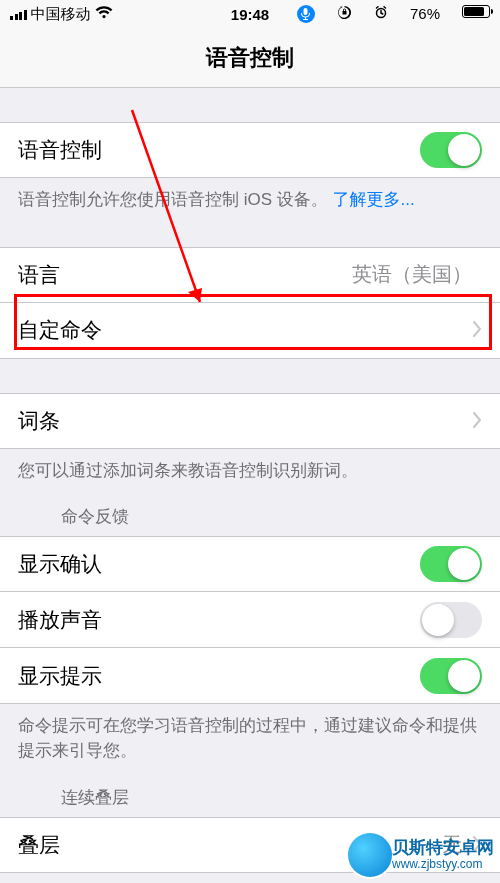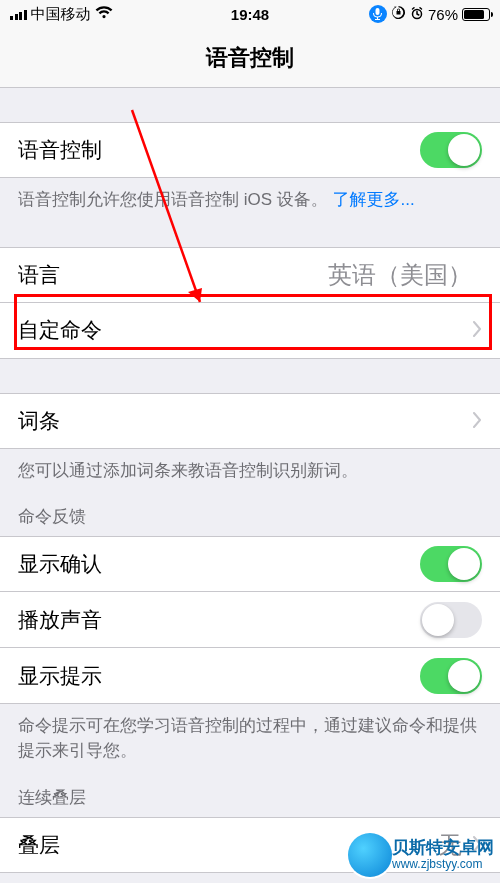--- a/index.html
+++ b/index.html
@@ -16,21 +16,21 @@
     height: 28px;
     display: flex;
     align-items: center;
     padding: 0 10px;
     background: #f8f8f8;
     font-size: 15px;
     font-weight: 500;
   }
   .status-left { display: flex; align-items: center; gap: 4px; flex: 1; }
   .status-center { flex: 0 0 auto; font-weight: 600; }
-  .status-right { flex: 1; display: flex; align-items: center; justify-content: flex-end; gap: 4px; }
+  .status-right { flex: 1; display: flex; align-items: flex-start; justify-content: flex-end; gap: 22px; }
   .signal-bars { display: inline-flex; align-items: flex-end; gap: 1.5px; height: 12px; }
   .signal-bars span { width: 3px; background:#000; display:inline-block; }
   .signal-bars span:nth-child(1){height:4px;}
   .signal-bars span:nth-child(2){height:6px;}
   .signal-bars span:nth-child(3){height:8px;}
   .signal-bars span:nth-child(4){height:10px;}
   .wifi { font-size: 16px; }
   .mic-circle {
     width: 18px; height: 18px; border-radius: 50%; background:#0a84ff;
     display: inline-flex; align-items:center; justify-content:center;
@@ -70,36 +70,37 @@
     min-height: 56px;
     display: flex;
     align-items: center;
     padding: 0 18px;
     font-size: 21px;
     border-bottom: 1px solid #c8c7cc;
     position: relative;
   }
   .cell.first { border-top: 1px solid #c8c7cc; }
   .cell .label { flex: 1; }
-  .cell .detail { color: #8e8e93; font-size: 24px; margin-right: 10px; }
+  .cell .detail { color: #8e8e93; font-size: 20px; margin-right: 10px; }
   .chevron { color:#c7c7cc; }
   .chevron svg { width:10px; height:16px; }
 
   .footer-text {
     padding: 10px 18px 0 18px;
     color: #6d6d72;
     font-size: 17px;
     line-height: 1.45;
   }
   .footer-text a { color: #007aff; text-decoration: none; }
 
   .section-header {
     padding: 22px 18px 8px 18px;
     color: #6d6d72;
     font-size: 17px;
+    margin-left: 43px;
   }
 
   
   .switch {
     width: 62px; height: 36px; border-radius: 36px; position: relative;
     background: #e5e5ea; transition: none;
   }
   .switch.on { background: #4cd964; }
   .switch .knob {
     position: absolute; top: 2px; width: 32px; height: 32px; border-radius: 50%;

